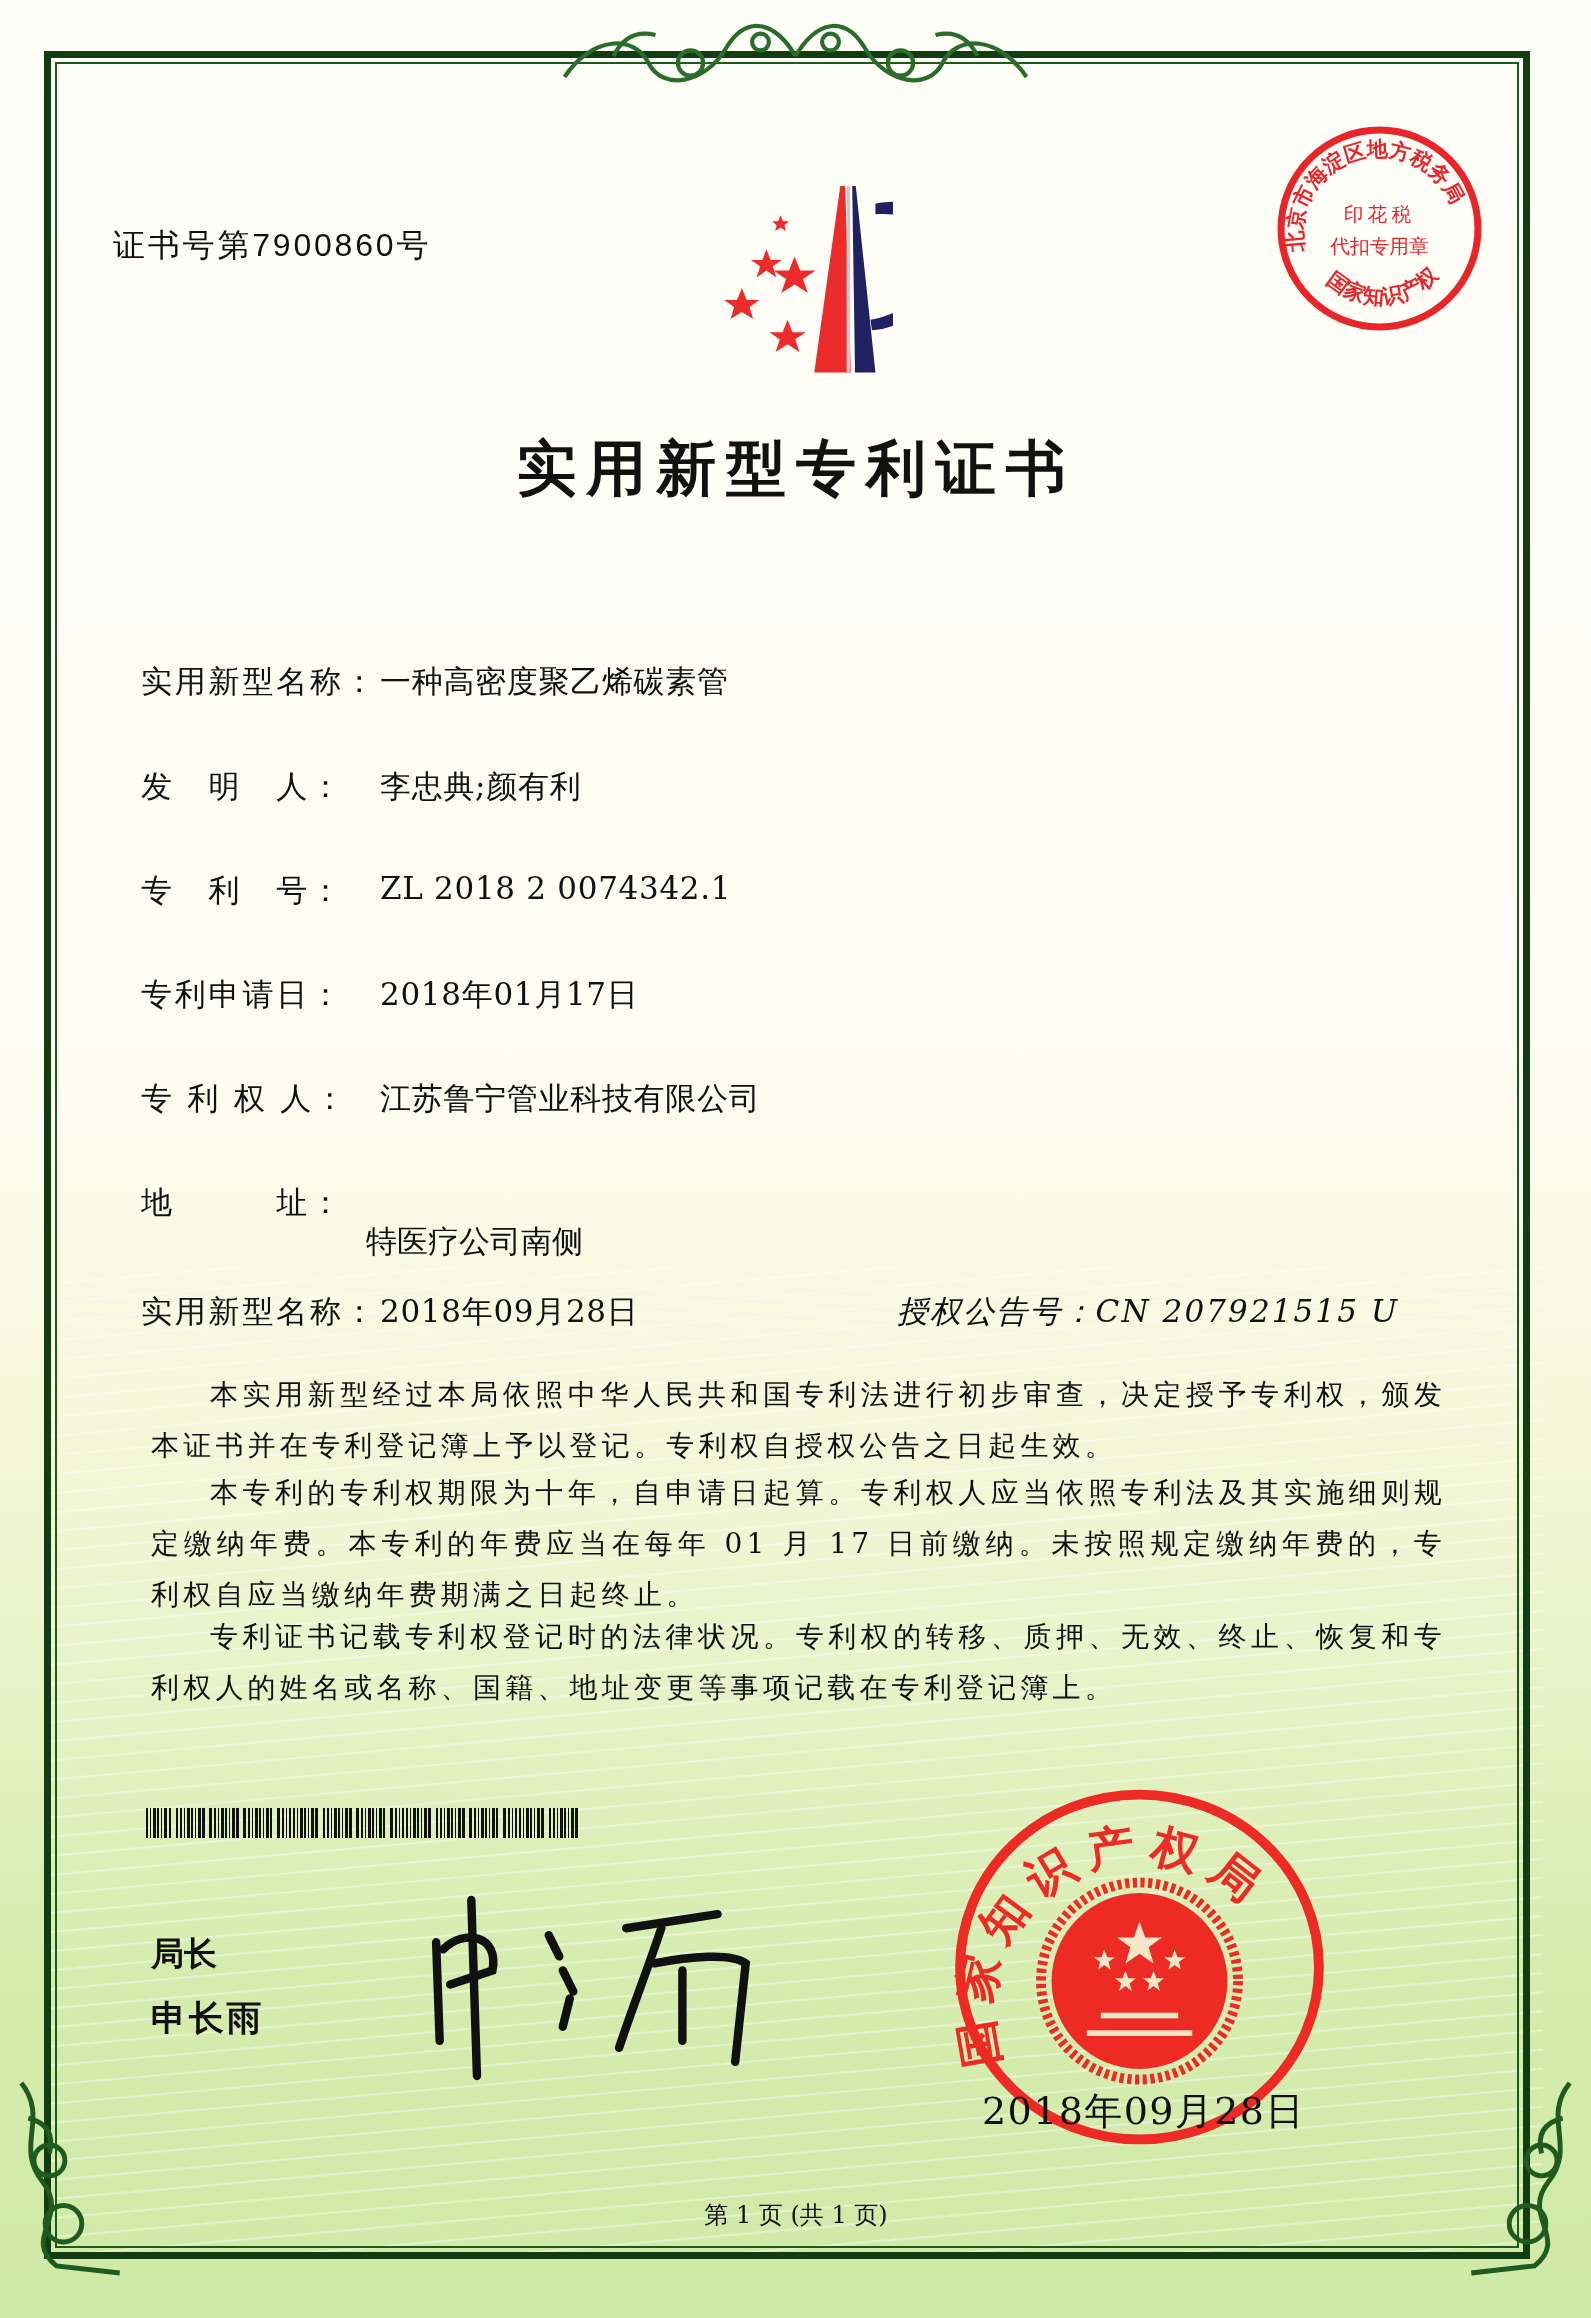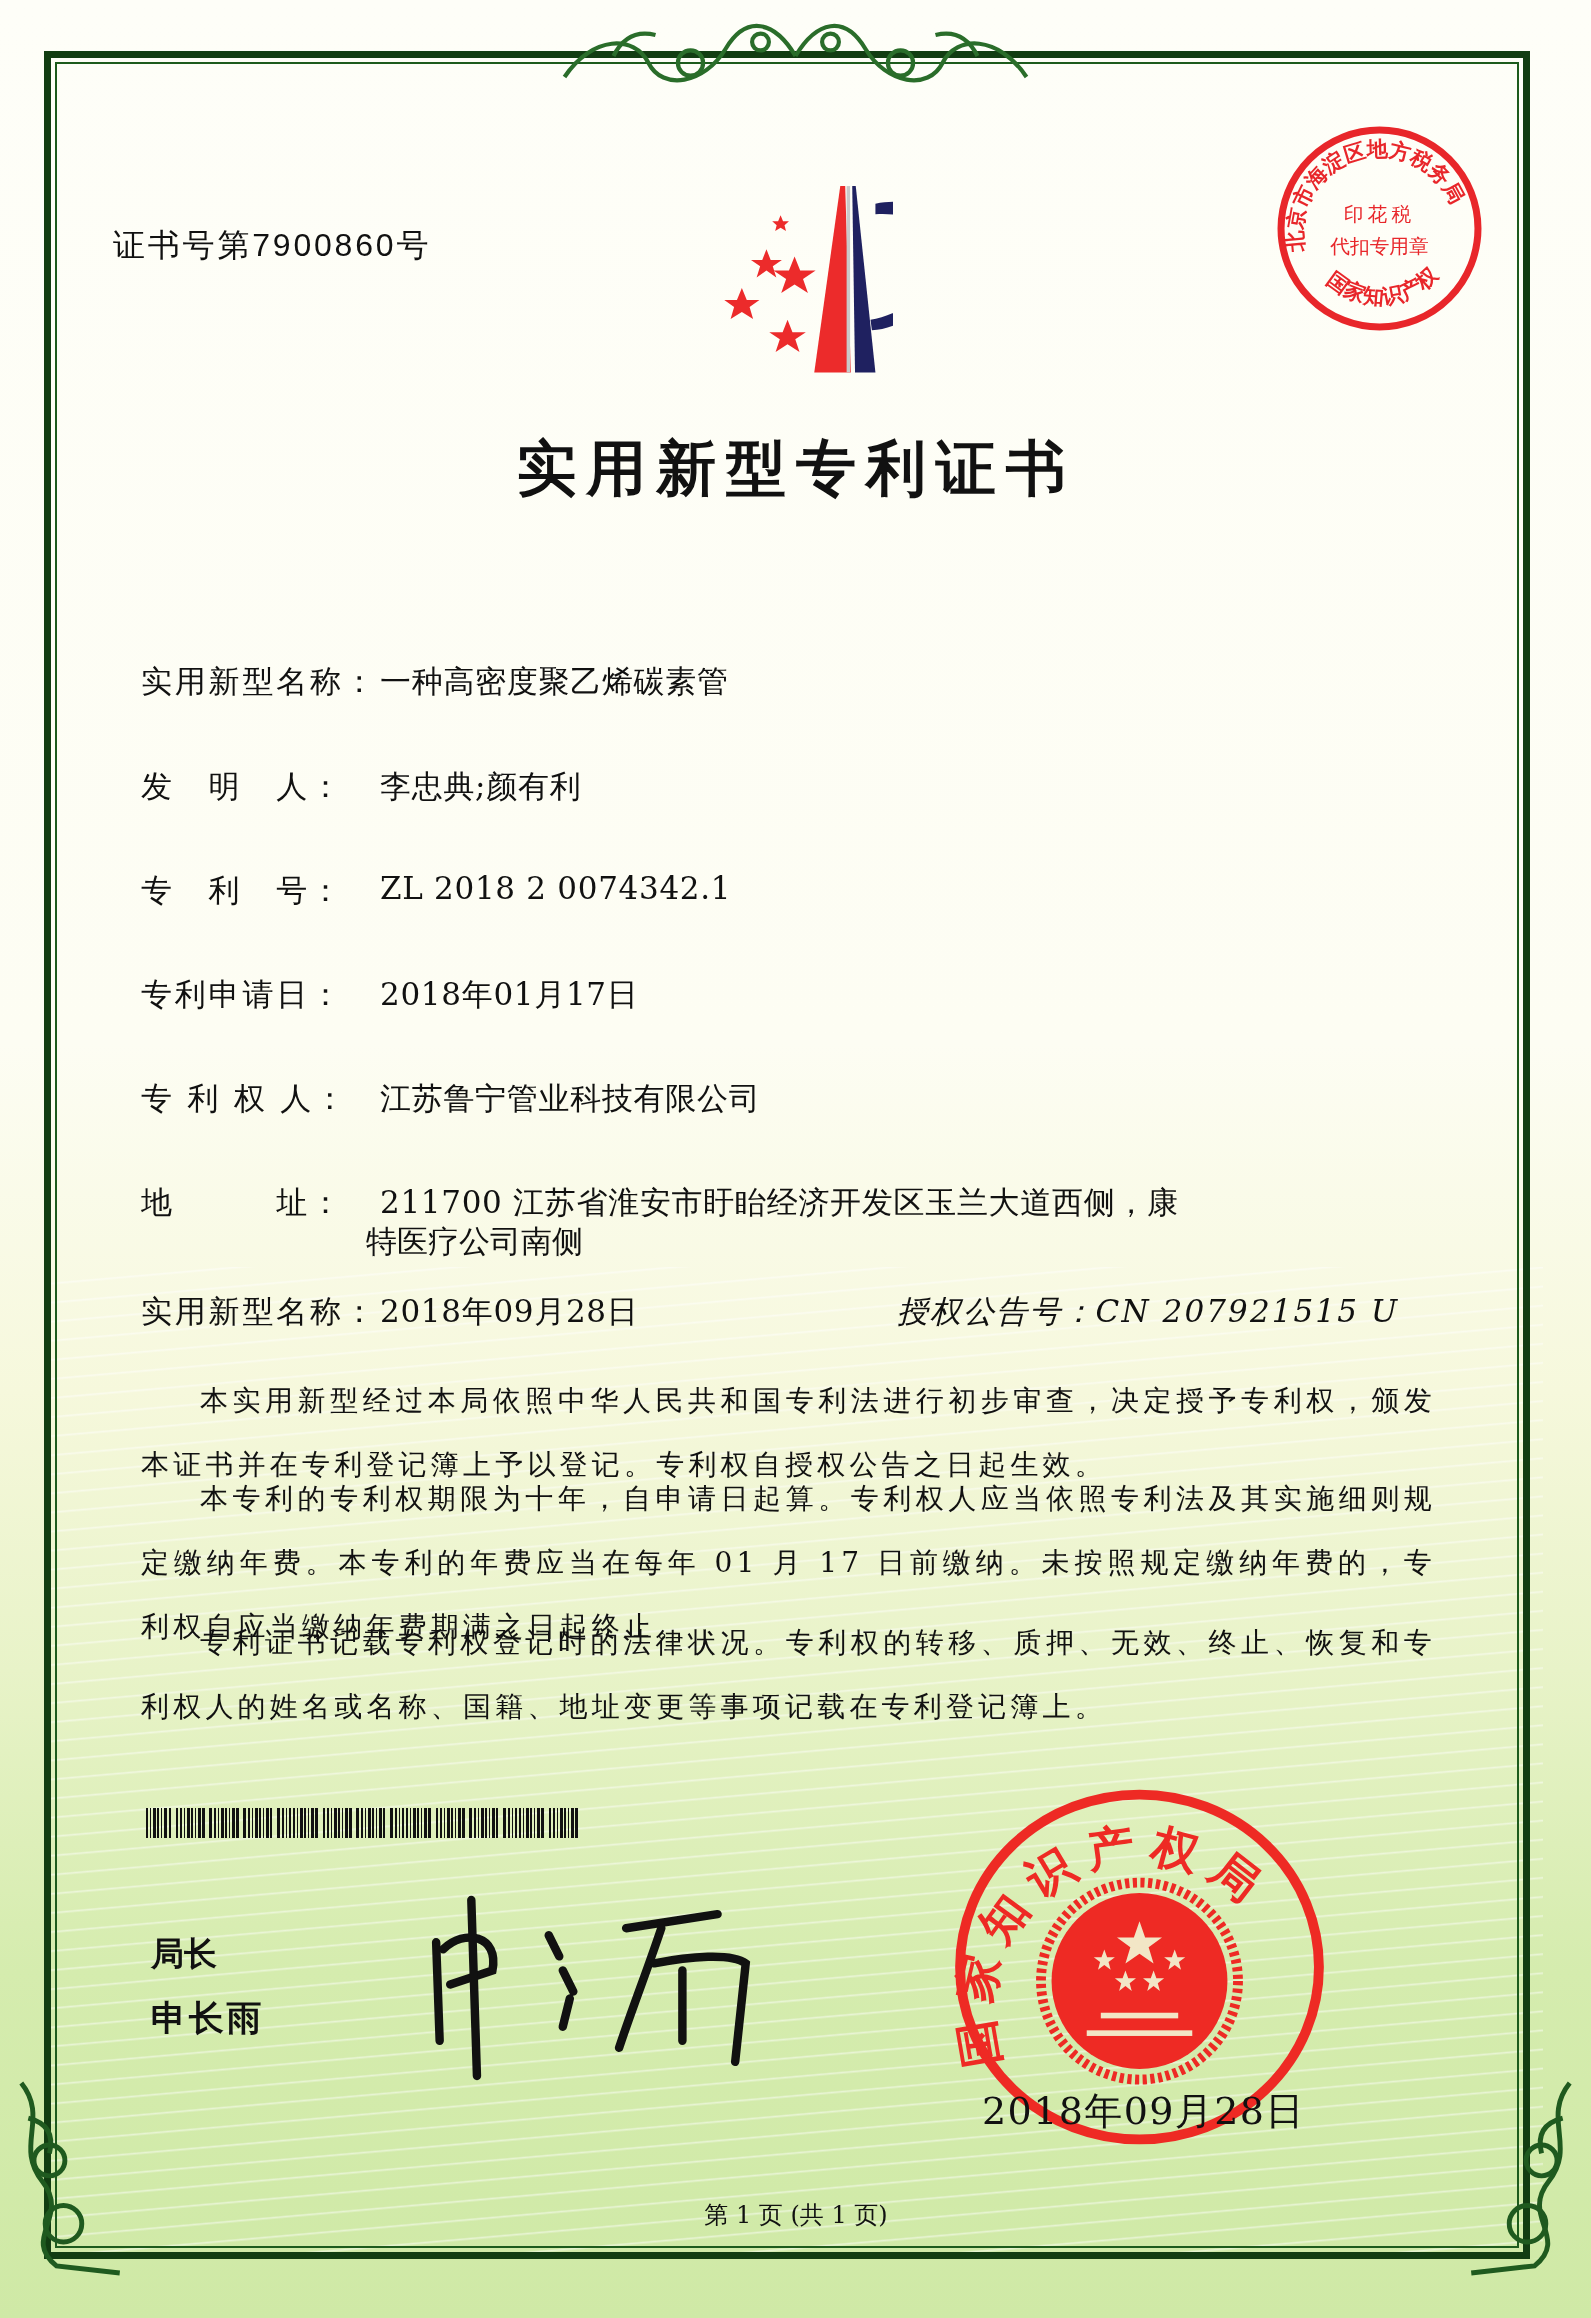--- a/index.html
+++ b/index.html
@@ -51,21 +51,21 @@
     .field {
       position: absolute; left: 141px; font-size: 31px; white-space: nowrap;
       display: flex; align-items: flex-start;
     }
     .field .label { display: inline-block; width: 239px; letter-spacing: 2.8px; }
     .field .value { letter-spacing: 0.7px; }
     .addr2 { position: absolute; left: 366px; top: 1221px; font-size: 31px; }
     .pub-no { position: absolute; left: 897px; top: 1291px; font-size: 31px; letter-spacing: 2.1px; white-space: nowrap; font-style: italic; }
 
     .para {
-      position: absolute; left: 141px; width: 1295px; font-size: 28px; line-height: 64px;
+      position: absolute; left: 151px; width: 1295px; font-size: 28px; line-height: 51px;
       text-indent: 59px; letter-spacing: 4.2px; text-align: justify;
       font-family: "DejaVu Serif", serif;
     }
     .barcode {
       position: absolute; left: 146px; top: 1808px; width: 433px; height: 29.6px;
       background: repeating-linear-gradient(90deg, #111 0 2.1px, transparent 2.1px 4.2px, #111 4.2px 4.9px, transparent 4.9px 7px, #111 7px 9.9px, transparent 9.9px 11.3px);
     }
     .director-title { position: absolute; left: 151px; top: 1932px; font-size: 33px; font-weight: bold; font-family: "DejaVu Sans", sans-serif; }
     .director-name  { position: absolute; left: 151px; top: 1995px; font-size: 35px; font-weight: bold; font-family: "DejaVu Sans", sans-serif; letter-spacing: 2.8px; }
     .signature { position: absolute; left: 422px; top: 1886px; width: 366px; height: 197px; }
@@ -166,21 +166,20 @@
 <div class="field" style="top:974px">
   <span class="label">专利申请日：</span>
   <span class="value">2018年01月17日</span>
 </div>
 <div class="field" style="top:1078px">
   <span class="label">专 利 权 人：</span>
   <span class="value">江苏鲁宁管业科技有限公司</span>
 </div>
 <div class="field" style="top:1182px">
   <span class="label">地　　　址：</span>
-  <span class="value">211700 江苏省淮安市盱眙经济开发区玉兰大道西侧，康</span>
 </div>
 <div class="addr2">特医疗公司南侧</div>
 <div class="field" style="top:1291px">
   <span class="label">实用新型名称：</span>
   <span class="value">2018年09月28日</span>
 </div>
 <div class="pub-no">授权公告号：CN 207921515 U</div>
 
 <div class="para" style="top:1369px">本实用新型经过本局依照中华人民共和国专利法进行初步审查，决定授予专利权，颁发本证书并在专利登记簿上予以登记。专利权自授权公告之日起生效。</div>
 <div class="para" style="top:1467px">本专利的专利权期限为十年，自申请日起算。专利权人应当依照专利法及其实施细则规定缴纳年费。本专利的年费应当在每年 01 月 17 日前缴纳。未按照规定缴纳年费的，专利权自应当缴纳年费期满之日起终止。</div>

